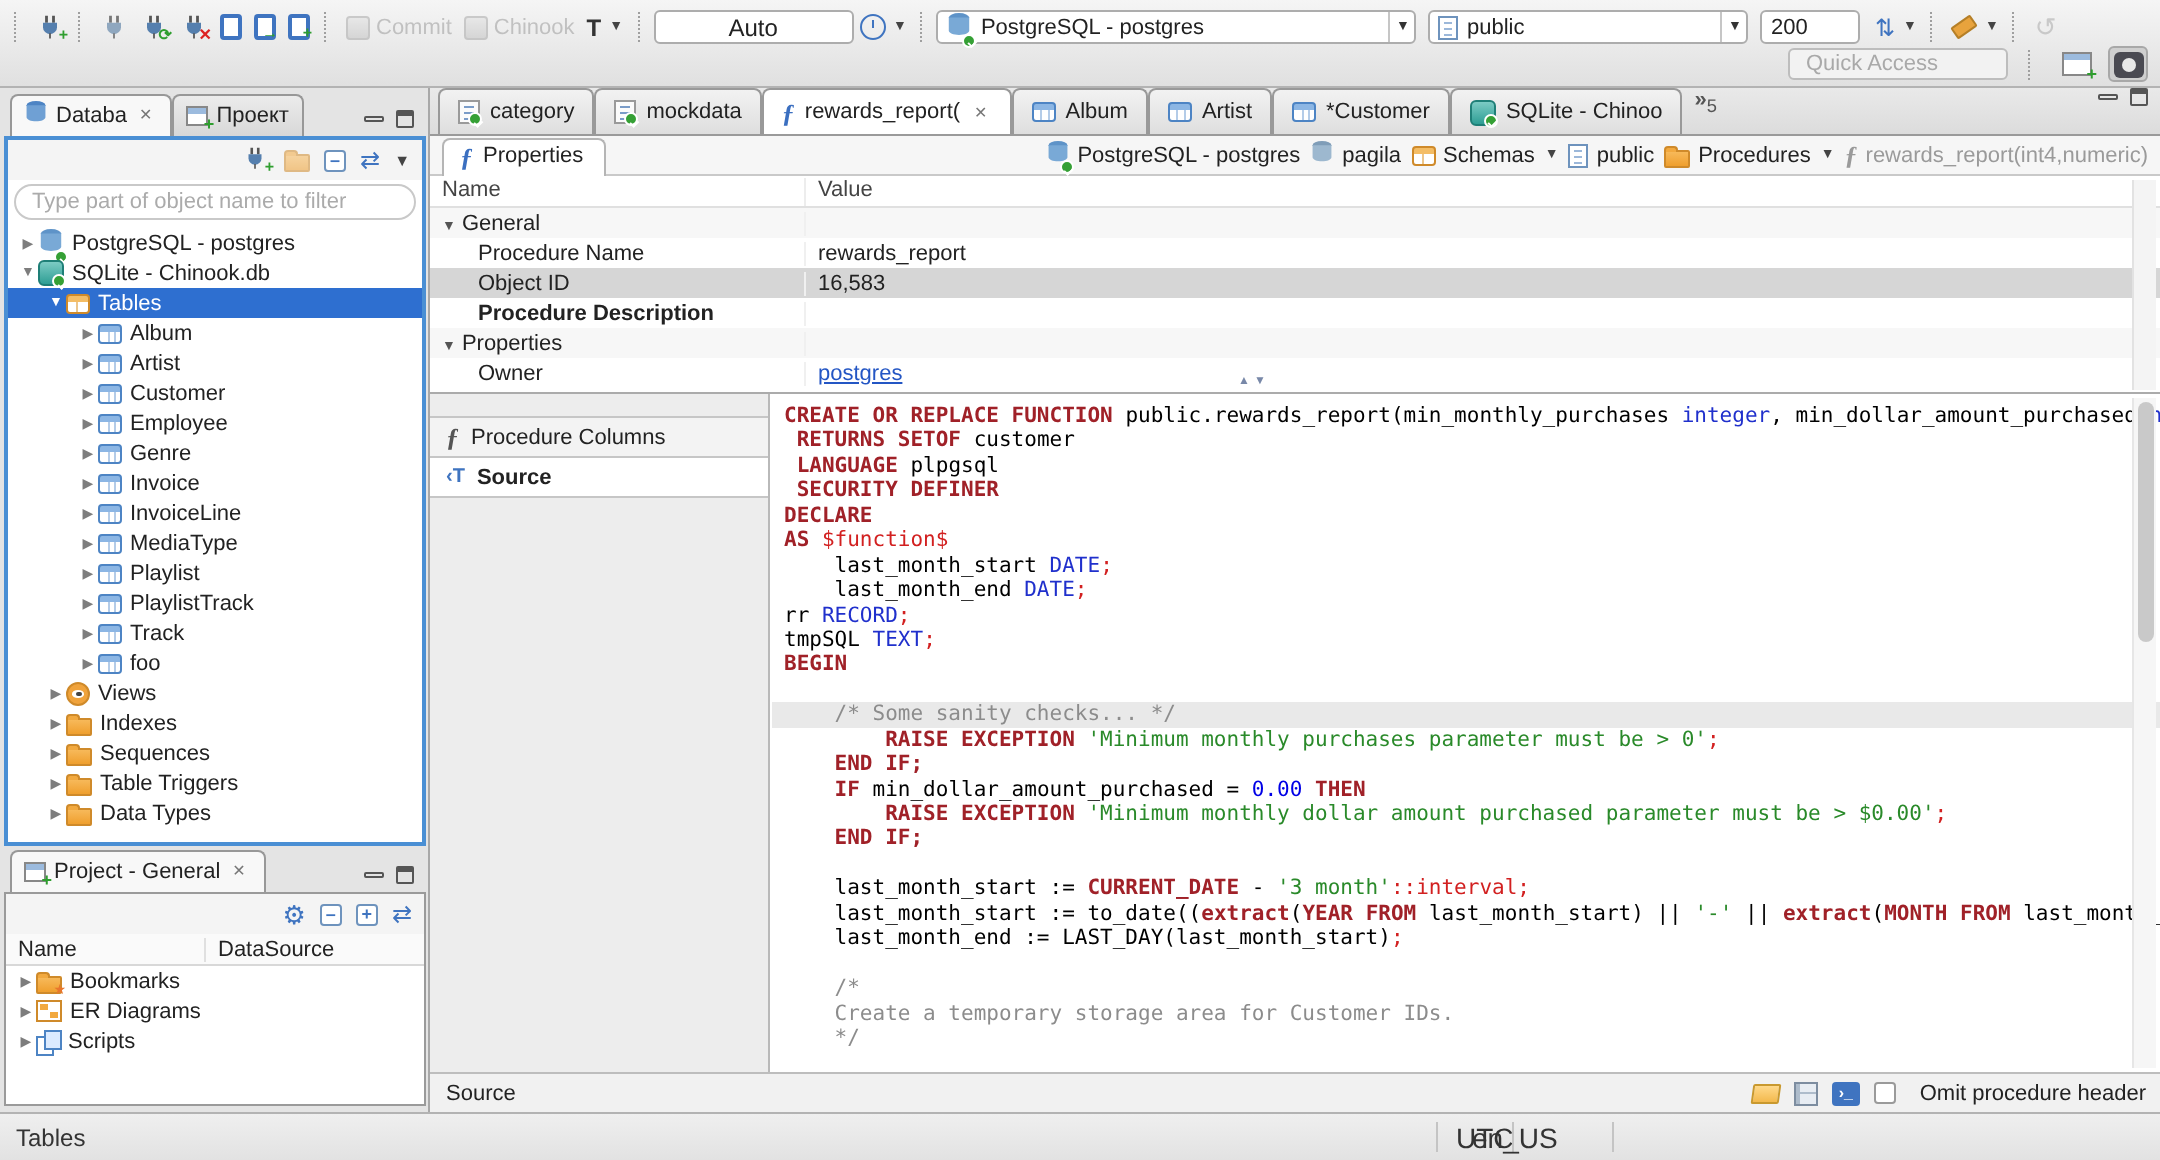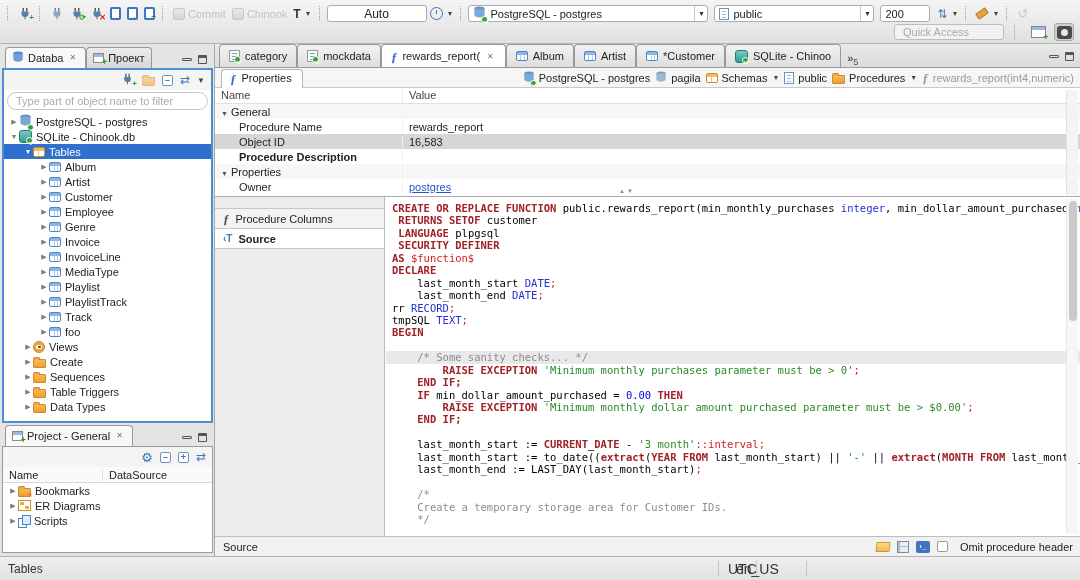--- a/index.html
+++ b/index.html
@@ -107,21 +107,21 @@
   .pcols .c2{padding-left:6px}
 
   
   .statusbar{left:0;top:556px;width:1080px;height:24px;background:linear-gradient(#efefef,#e2e2e2);border-top:1px solid #b3b3b3;display:flex;align-items:center}
   .sb-tables{margin-left:8px;color:#333;font-size:12px}
   .sb-item{position:absolute;color:#333;font-size:14px}
   .sbsep{position:absolute;top:4px;width:1px;height:15px;background:#c4c4c4}
 
   
   .editor{left:214px;top:44px;width:866px;height:512px;background:#fff;border-left:1px solid #a8a8a8}
-  .etabs{display:flex;align-items:flex-end;height:24px;background:linear-gradient(#e9e9e9,#dcdcdc);padding-left:4px;border-bottom:1px solid #9a9a9a}
+  .etabs{display:flex;align-items:flex-start;height:24px;background:linear-gradient(#e9e9e9,#dcdcdc);padding-left:4px;border-bottom:1px solid #9a9a9a}
   .etab{display:flex;align-items:center;gap:5px;padding:3px 9px;border:1px solid #999;border-bottom:none;border-radius:4px 4px 0 0;background:linear-gradient(#f2f2f2,#dedede);height:23px;white-space:nowrap}
   .etab.sel{background:#fff}
   .etab-ovf{margin-left:6px;color:#555;font-weight:bold}
   .etab-ovf sub{font-weight:normal}
   .crumbbar{display:flex;align-items:center;height:20px;background:#f6f6f6;border-bottom:1px solid #c9c9c9;padding:0 6px}
   .proptab{display:flex;align-items:center;gap:5px;padding:1px 10px 2px 8px;border:1px solid #b5b5b5;border-bottom:none;border-radius:4px 4px 0 0;background:#fff;height:19px;margin-top:1px}
   .crumbs{margin-left:auto;display:flex;align-items:center;gap:5px;white-space:nowrap}
   .crumb{display:flex;align-items:center;gap:4px}
   .crumb .dim{color:#9a9a9a}
 
@@ -425,21 +425,21 @@
         <span class="tlabel">foo</span>
       </div>
       <div class="trow lvl1">
         <span class="exp">▶</span>
         <span class="ic ic-eye"></span>
         <span class="tlabel">Views</span>
       </div>
       <div class="trow lvl1">
         <span class="exp">▶</span>
         <span class="ic ic-folder"></span>
-        <span class="tlabel">Create</span>
+        <span class="tlabel">Indexes</span>
       </div>
       <div class="trow lvl1">
         <span class="exp">▶</span>
         <span class="ic ic-folder"></span>
         <span class="tlabel">Sequences</span>
       </div>
       <div class="trow lvl1">
         <span class="exp">▶</span>
         <span class="ic ic-folder"></span>
         <span class="tlabel">Table Triggers</span>
@@ -626,22 +626,22 @@
       <span class="srcicon">‹T</span>
       <span>Source</span>
     </div>
   </div>
 
   <div class="code">
       <div class="code-line"><span class="tk-k">CREATE OR REPLACE FUNCTION </span><span class="tk-p">public.rewards_report(min_monthly_purchases </span><span class="tk-t">integer</span><span class="tk-p">, min_dollar_amount_purchased </span><span class="tk-t">numeric</span></div>
       <div class="code-line"><span class="tk-p"> </span><span class="tk-k">RETURNS SETOF </span><span class="tk-p">customer</span></div>
       <div class="code-line"><span class="tk-p"> </span><span class="tk-k">LANGUAGE </span><span class="tk-p">plpgsql</span></div>
       <div class="code-line"><span class="tk-p"> </span><span class="tk-k">SECURITY DEFINER</span></div>
+      <div class="code-line"><span class="tk-k">DECLARE</span></div>
       <div class="code-line"><span class="tk-k">AS </span><span class="tk-r">$function$</span></div>
-      <div class="code-line"><span class="tk-k">DECLARE</span></div>
       <div class="code-line"><span class="tk-p">    last_month_start </span><span class="tk-t">DATE</span><span class="tk-r">;</span></div>
       <div class="code-line"><span class="tk-p">    last_month_end </span><span class="tk-t">DATE</span><span class="tk-r">;</span></div>
       <div class="code-line"><span class="tk-p">rr </span><span class="tk-t">RECORD</span><span class="tk-r">;</span></div>
       <div class="code-line"><span class="tk-p">tmpSQL </span><span class="tk-t">TEXT</span><span class="tk-r">;</span></div>
       <div class="code-line"><span class="tk-k">BEGIN</span></div>
       <div class="code-line"></div>
       <div class="code-line hl"><span class="tk-c">    /* Some sanity checks... */</span></div>
       <div class="code-line"><span class="tk-k">        RAISE EXCEPTION </span><span class="tk-s">'Minimum monthly purchases parameter must be &gt; 0'</span><span class="tk-r">;</span></div>
       <div class="code-line"><span class="tk-k">    END IF;</span></div>
       <div class="code-line"><span class="tk-k">    IF</span><span class="tk-p"> min_dollar_amount_purchased = </span><span class="tk-n">0.00</span><span class="tk-k"> THEN</span></div>

